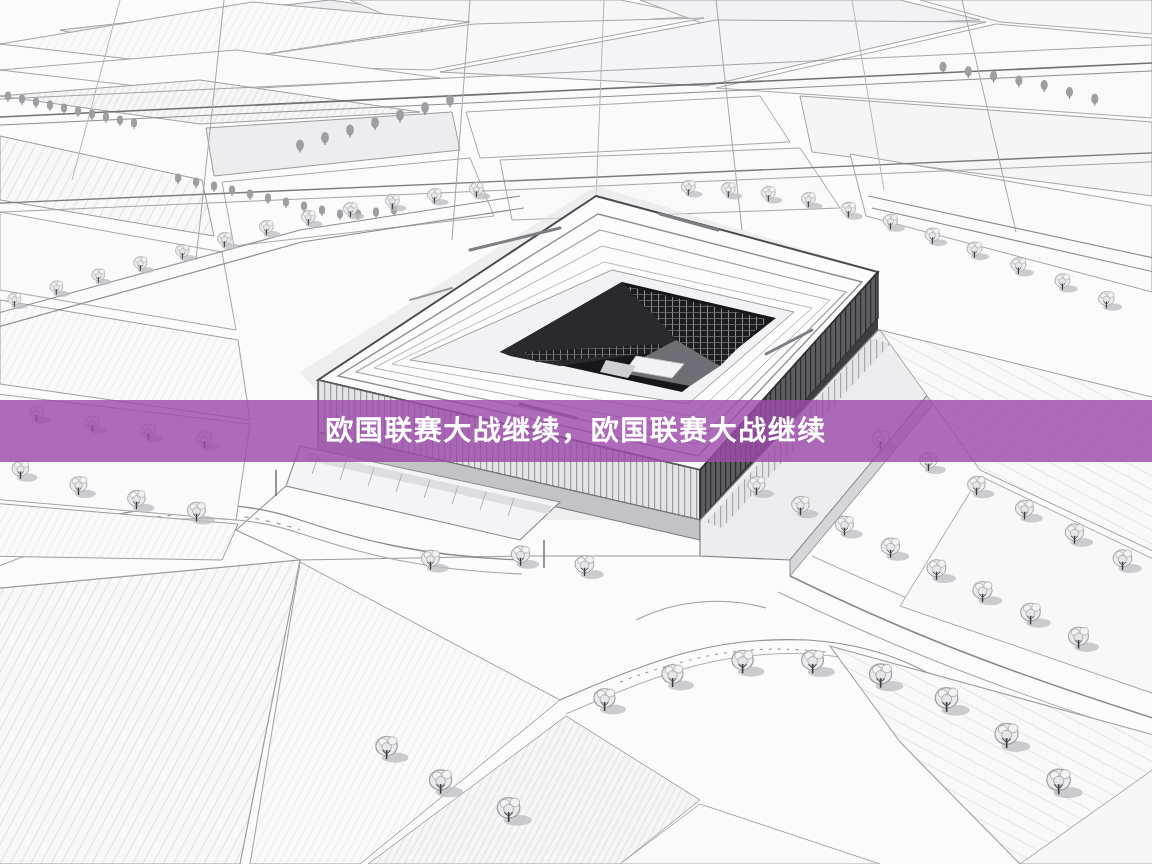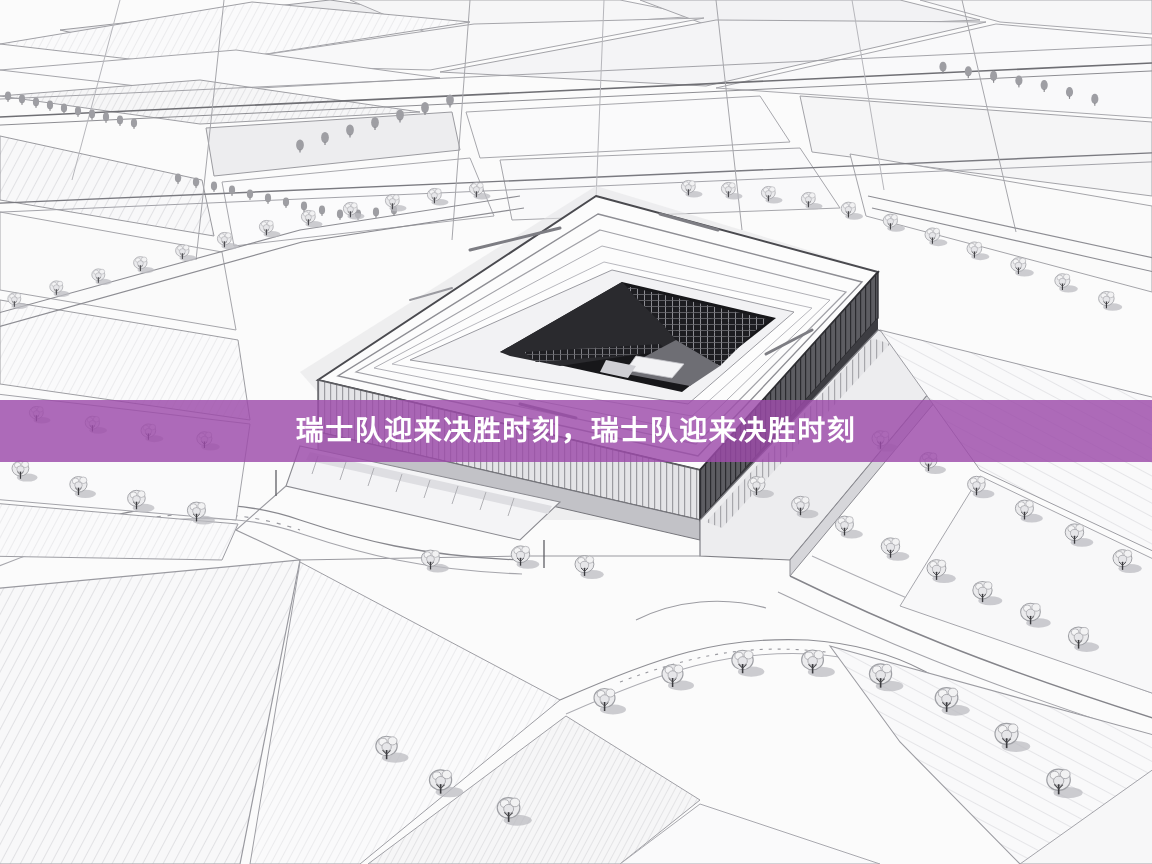--- a/index.html
+++ b/index.html
@@ -413,16 +413,16 @@
 
       <g stroke="#5f5f65" stroke-width="1.3">
         <path d="M544,540 L544,568"></path>
         <path d="M276,470 L276,496"></path>
       </g>
     </svg>
   </div>
 
   <div id="title-banner" style="top: 400px; height: 62px;">
     <div class="banner-fill" style="background: rgb(156, 74, 170); opacity: 0.82;"></div>
-    <h1 id="banner-title" style="color: rgb(255, 255, 255); font-size: 28px;">瑞士队迎来决胜时刻，瑞士队迎来决胜时刻</h1>
+    <h1 id="banner-title" style="color: rgb(255, 255, 255); font-size: 28px;">欧国联赛大战继续，欧国联赛大战继续</h1>
   </div>
 
 </div>
 
 </body></html>

